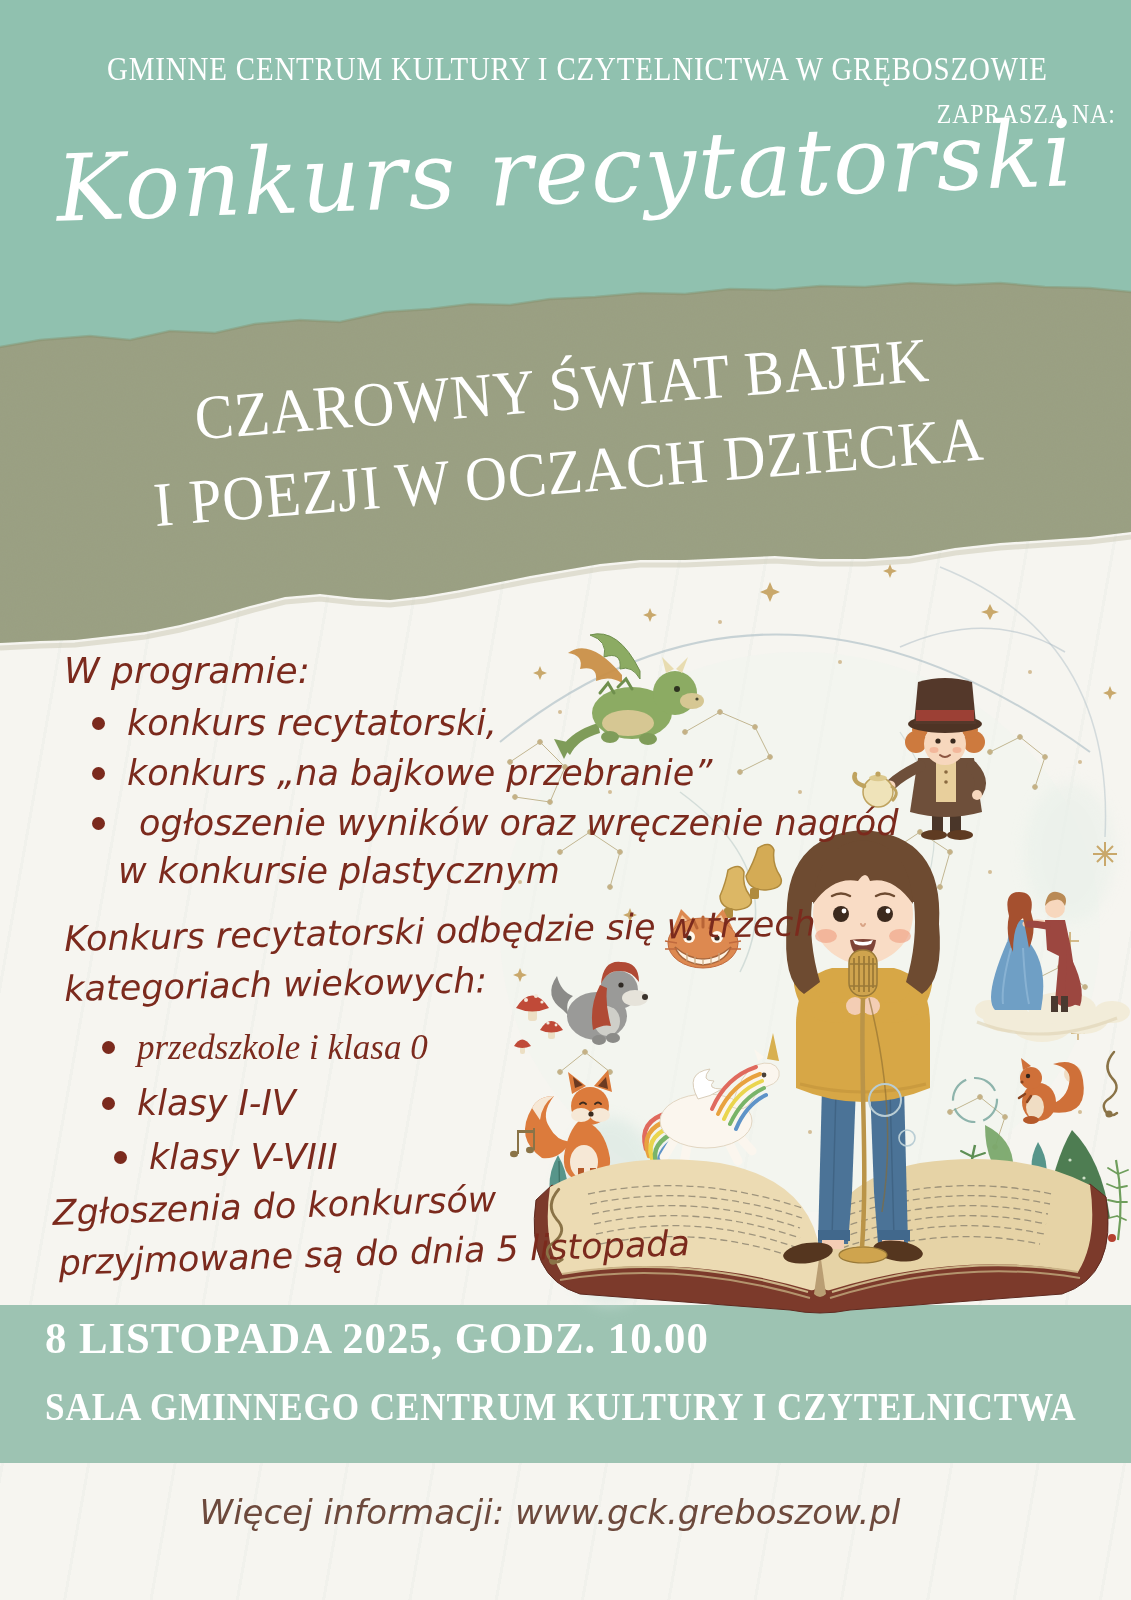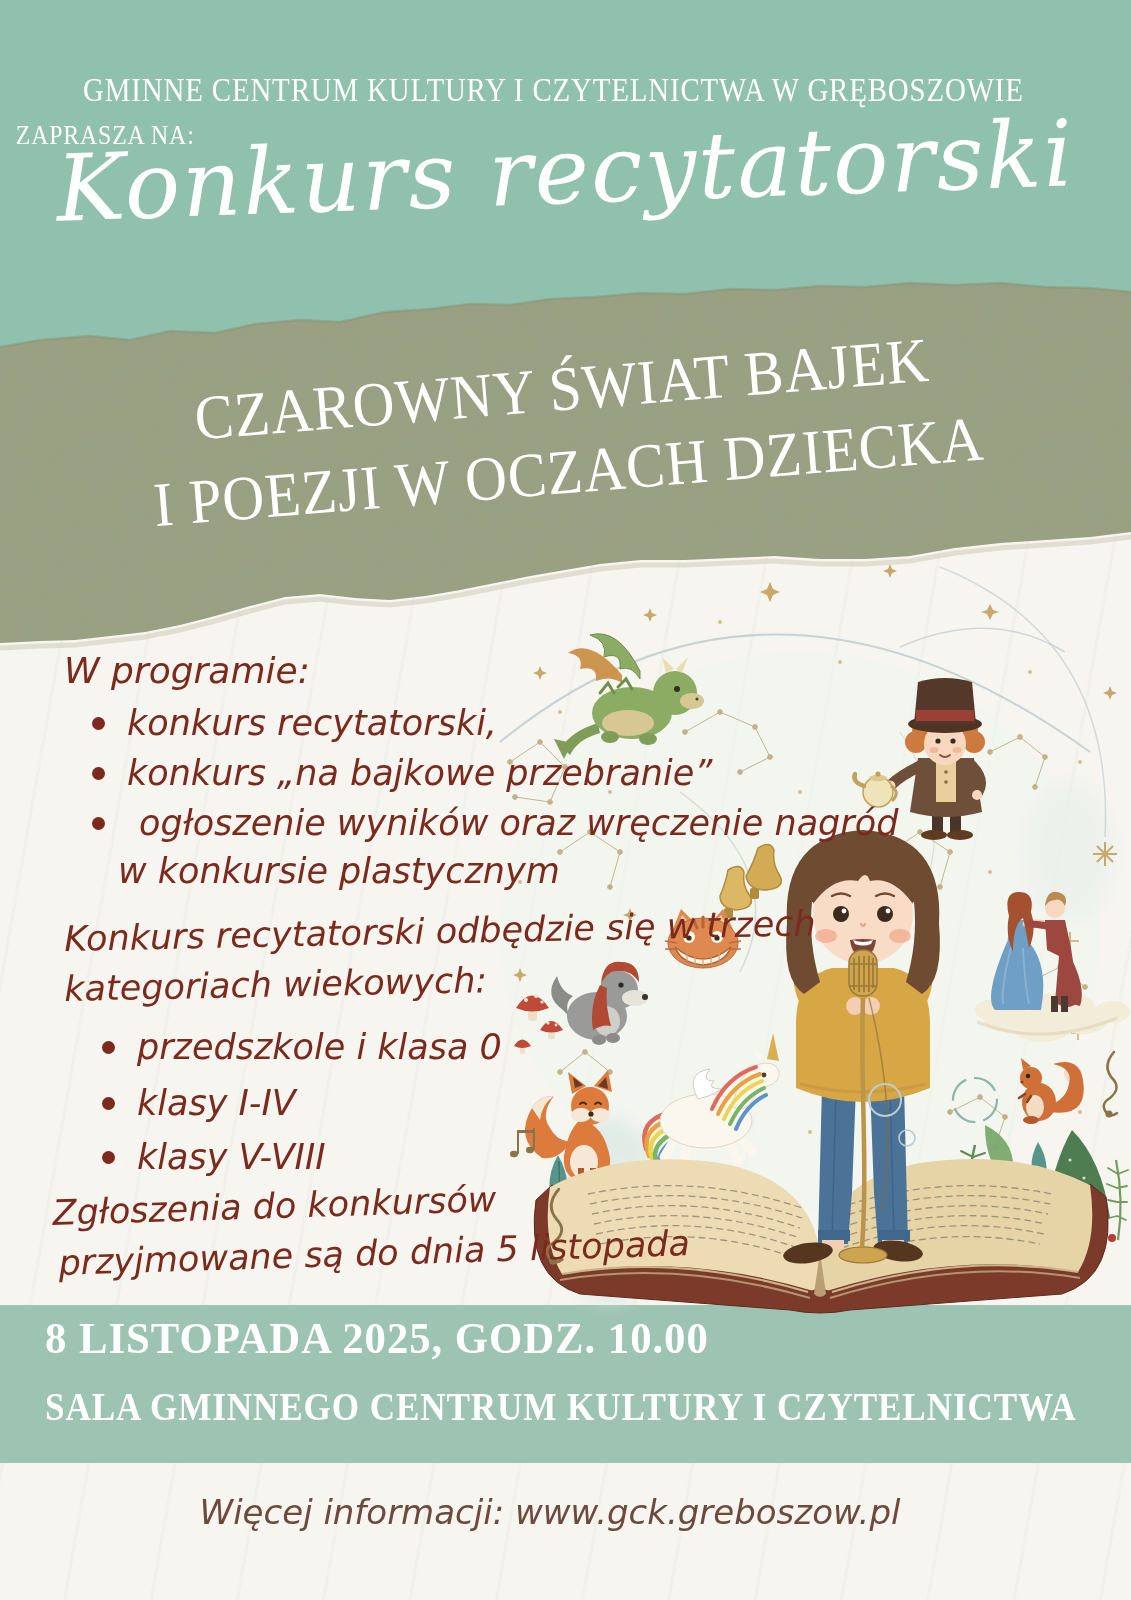--- a/index.html
+++ b/index.html
@@ -1,21 +1,21 @@
 <!DOCTYPE html>
 <html><head>
 <meta charset="utf-8">
 <style>
   html,body{margin:0;padding:0;}
   .poster{position:relative;width:1131px;height:1600px;overflow:hidden;
     background:repeating-linear-gradient(100deg, rgba(170,190,182,.07) 0 3px, rgba(0,0,0,0) 3px 85px), #f6f5f0;
     font-family:"Liberation Serif", serif;}
   .teal-top{position:absolute;left:0;top:0;width:1131px;height:440px;background:#90c1af;z-index:0;}
   .torn-svg{position:absolute;left:0;top:0;z-index:1;}
-  .hdr{position:absolute;width:1131px;text-align:left;color:#ffffff;z-index:2;margin-top:21px;}
+  .hdr{position:absolute;width:1131px;text-align:right;color:#ffffff;z-index:2;}
   .hdr-line1{top:50px;font-size:34px;letter-spacing:1px;}
   .hdr-line2{top:98px;font-size:28px;letter-spacing:1px;}
   .squeeze{display:inline-block;transform:scaleX(0.85);transform-origin:center;}
   .script-title{position:absolute;top:118px;width:1131px;text-align:center;color:#ffffff;z-index:2;
     font-family:"DejaVu Serif", serif;font-style:italic;font-size:92px;transform:rotate(-2deg);letter-spacing:2px;}
   .band-title{position:absolute;top:348px;width:1131px;text-align:center;color:#ffffff;z-index:2;
     transform:rotate(-4.6deg);font-size:63px;line-height:1.32;letter-spacing:1px;}
   .band-title .squeeze{transform:scaleX(0.92);}
   .hand{font-family:"DejaVu Sans", sans-serif;font-style:italic;color:#7b2a1d;z-index:4;position:absolute;}
   .h36{font-size:36px;} .h35{font-size:35px;line-height:1.0;}
@@ -524,27 +524,27 @@
     <span class="dot"></span>
     <span class="hand h35" style="position:static;">ogłoszenie wyników oraz wręczenie nagród</span>
   </div>
   <div class="hand h35" style="left:118px;top:854px;">w konkursie plastycznym</div>
 
   <div class="hand h35 rot-m1" style="left:64px;top:922px;">Konkurs recytatorski odbędzie się w trzech</div>
   <div class="hand h35 rot-m1" style="left:64px;top:972px;">kategoriach wiekowych:</div>
 
   <div class="bullet-row" style="left:102px;top:1030px;">
     <span class="dot"></span>
-    <span class="hand h35" style="position:static;">przedszkole i klasa 0</span>
+    <span class="hand h35" style="position:static;font-family:Liberation Serif, serif;">przedszkole i klasa 0</span>
   </div>
   <div class="bullet-row" style="left:102px;top:1086px;">
     <span class="dot"></span>
     <span class="hand h35" style="position:static;">klasy I-IV</span>
   </div>
-  <div class="bullet-row" style="left:102px;top:1140px;">
+  <div class="bullet-row" style="left:114px;top:1140px;">
     <span class="dot"></span>
     <span class="hand h35" style="position:static;">klasy V-VIII</span>
   </div>
 
   <div class="hand h35 rot-m2" style="left:52px;top:1196px;">Zgłoszenia do konkursów</div>
   <div class="hand h35 rot-m2" style="left:58px;top:1246px;">przyjmowane są do dnia 5 listopada</div>
 
   <div class="band-bottom"></div>
   <div class="evt evt1"><span class="squeeze" style="transform:scaleX(0.95);">8 LISTOPADA 2025, GODZ. 10.00</span></div>
   <div class="evt evt2"><span class="squeeze" style="transform:scaleX(0.9);">SALA GMINNEGO CENTRUM KULTURY I CZYTELNICTWA</span></div>

